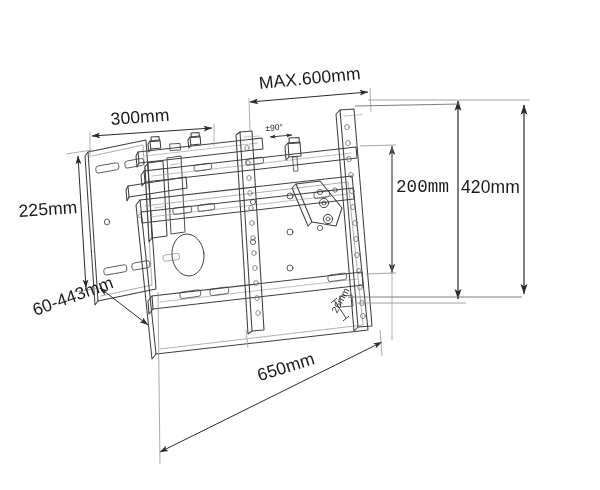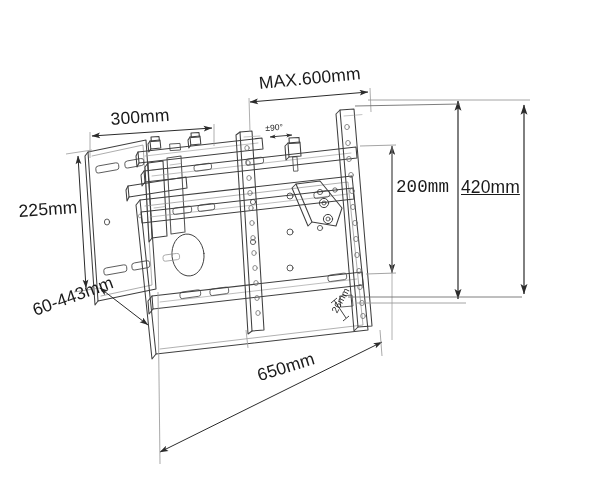--- a/index.html
+++ b/index.html
@@ -34,21 +34,21 @@
     white-space: pre;
     line-height: 1.08;
     letter-spacing: 0.1px;
   }
   .lbl-300   { left: 110px; top: 110px; font-size: 17.5px; transform: rotate(-4.2deg); transform-origin: left top; }
   .lbl-225   { left: 18px;  top: 202px; font-size: 17.5px; transform: rotate(-4.0deg); transform-origin: left top; }
   .lbl-60443 { left: 30px;  top: 302px; font-size: 17.5px; transform: rotate(-20deg); transform-origin: left top; }
   .lbl-max600{ left: 258px; top: 74px;  font-size: 17.5px; transform: rotate(-5.5deg); transform-origin: left top; }
   .lbl-90    { left: 265px; top: 124px; font-size: 8.5px;  transform: rotate(-4deg); transform-origin: left top; }
   .lbl-200   { left: 396px; top: 178px; font-size: 17.5px; font-family: Liberation Mono, monospace; }
-  .lbl-420   { left: 461px; top: 178px; font-size: 17.5px; text-decoration: underline; }
+  .lbl-420   { left: 461px; top: 178px; font-size: 17.5px; }
   .lbl-max400{ left: 532px; top: 166px; font-size: 17.5px; }
   .lbl-650   { left: 255px; top: 367px; font-size: 17.5px; transform: rotate(-17.5deg); transform-origin: left top; }
   .lbl-26    { left: 330px; top: 310px; font-size: 9.5px;  transform: rotate(-62deg); transform-origin: left top; }
 </style>
 </head>
 <body>
 
 <div id="drawing-root">
 
   <svg class="canvas" viewBox="0 0 600 490">

